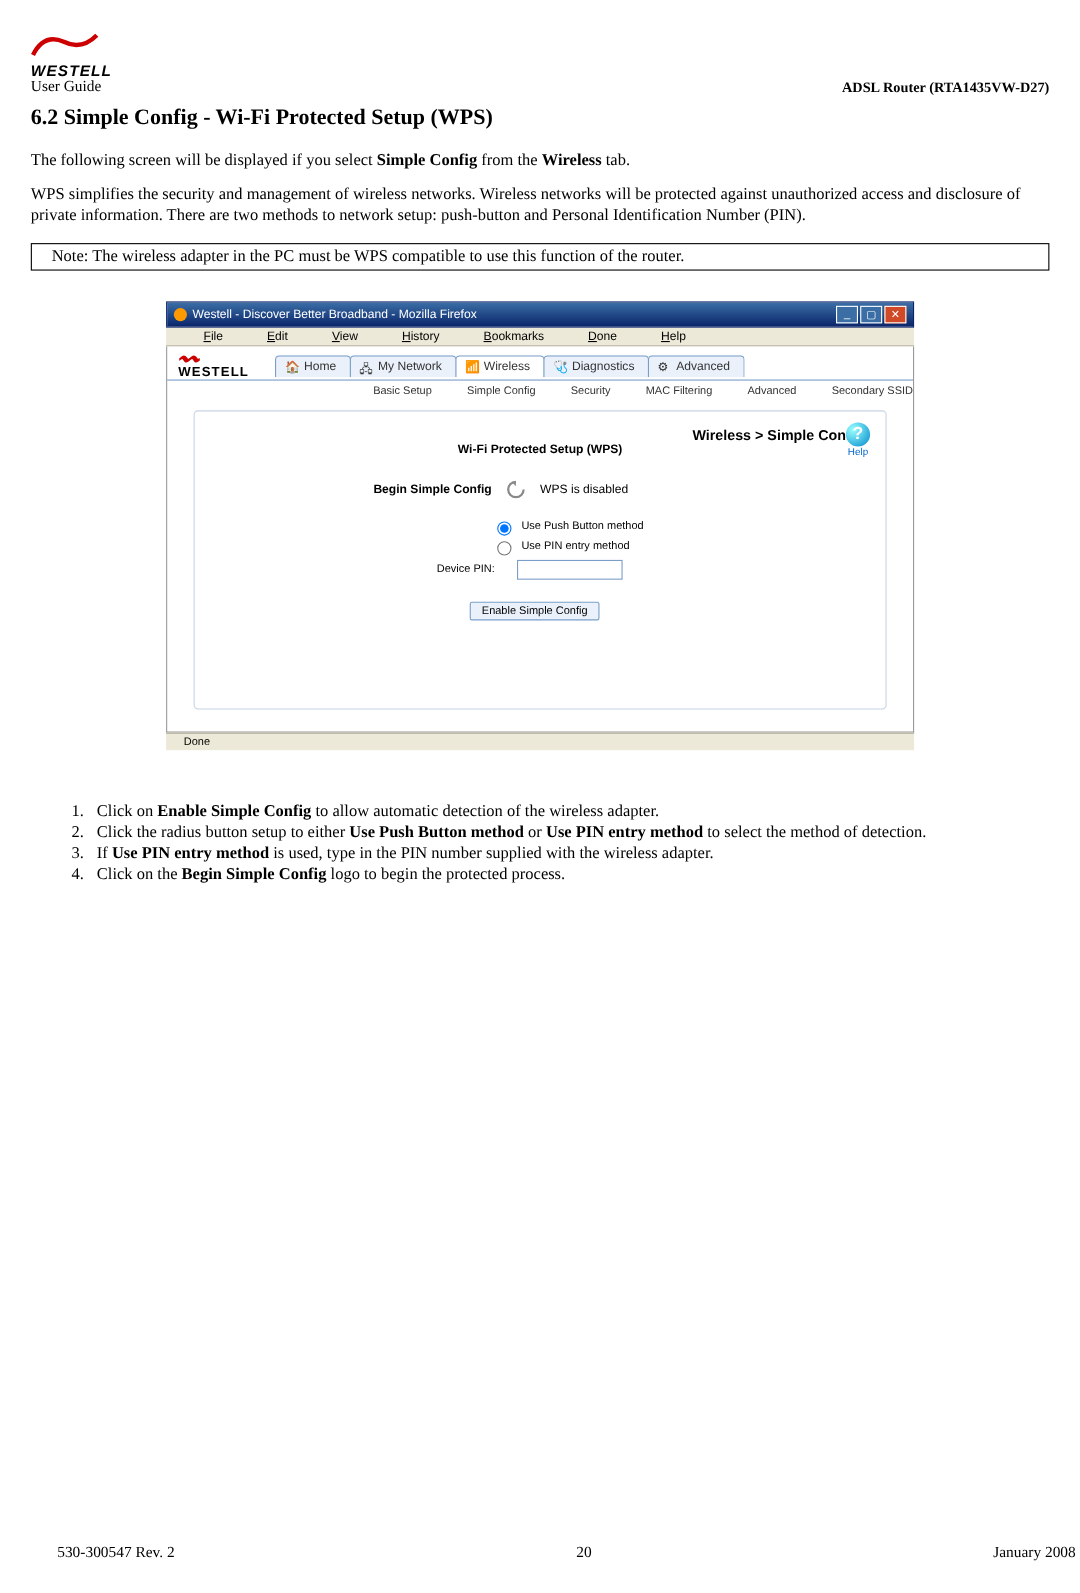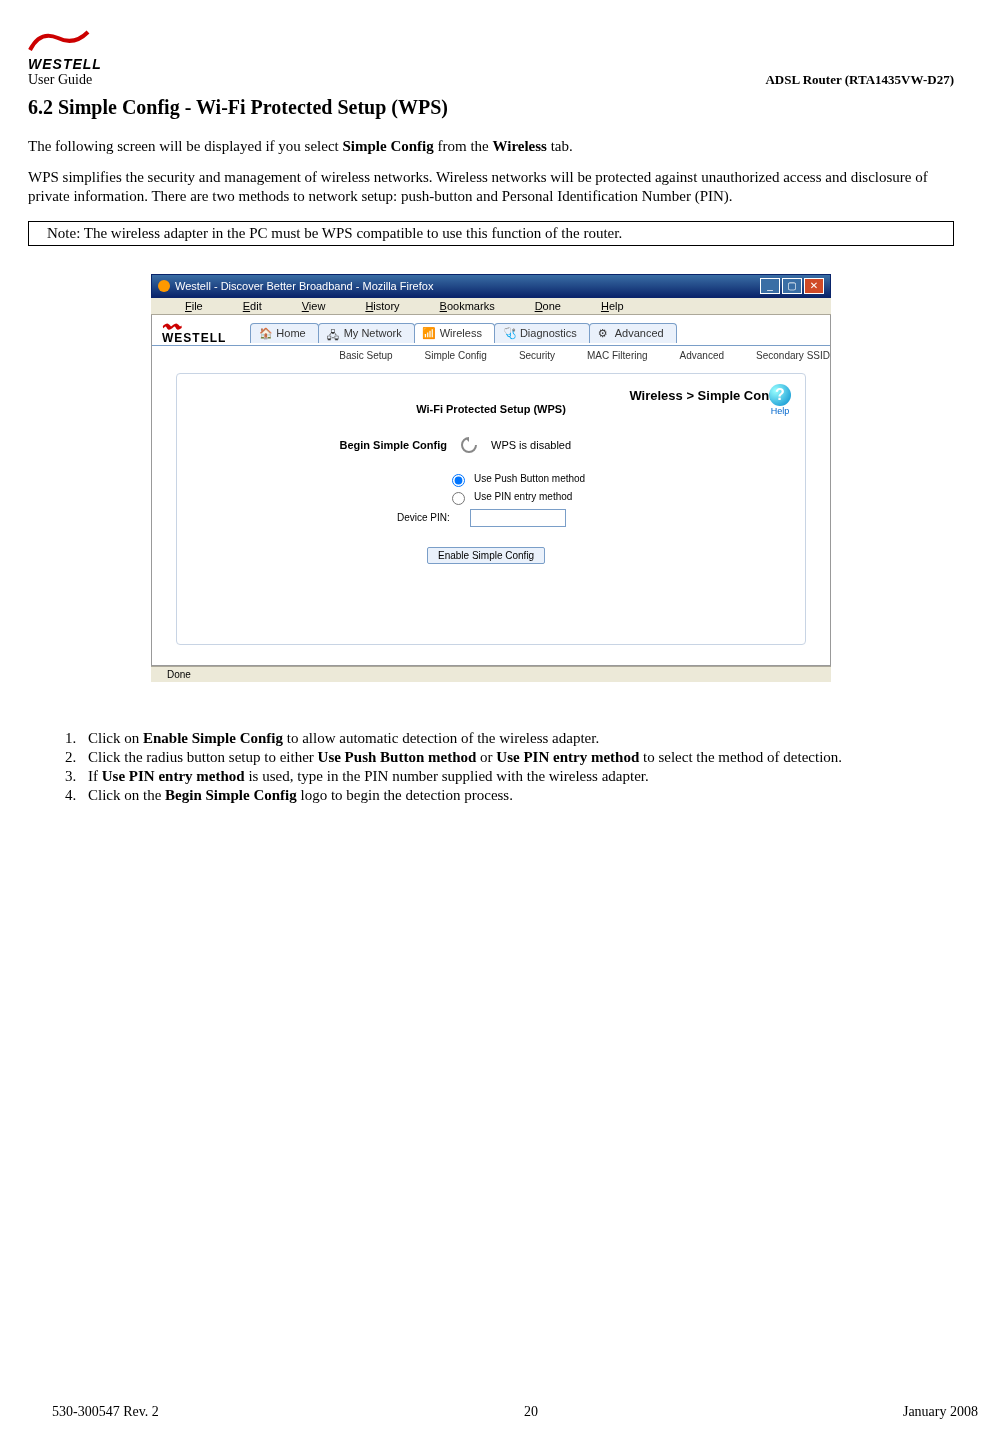--- a/index.html
+++ b/index.html
@@ -317,21 +317,21 @@
   <li>
     <span>Click on </span><b>Enable Simple Config</b><span> to allow automatic detection of the wireless adapter.</span>
   </li>
   <li>
     <span>Click the radius button setup to either </span><b>Use Push Button method</b><span> or </span><b>Use PIN entry method</b><span> to select the method of detection.</span>
   </li>
   <li>
     <span>If </span><b>Use PIN entry method</b><span> is used, type in the PIN number supplied with the wireless adapter.</span>
   </li>
   <li>
-    <span>Click on the </span><b>Begin Simple Config</b><span> logo to begin the detection process.</span>
+    <span>Click on the </span><b>Begin Simple Config</b><span> logo to begin the protected process.</span>
   </li>
 </ol>
 
 <div class="page-footer">
   <span>530-300547 Rev. 2</span>
   <span>20</span>
   <span>January 2008</span>
 </div>
 
 </body></html>

